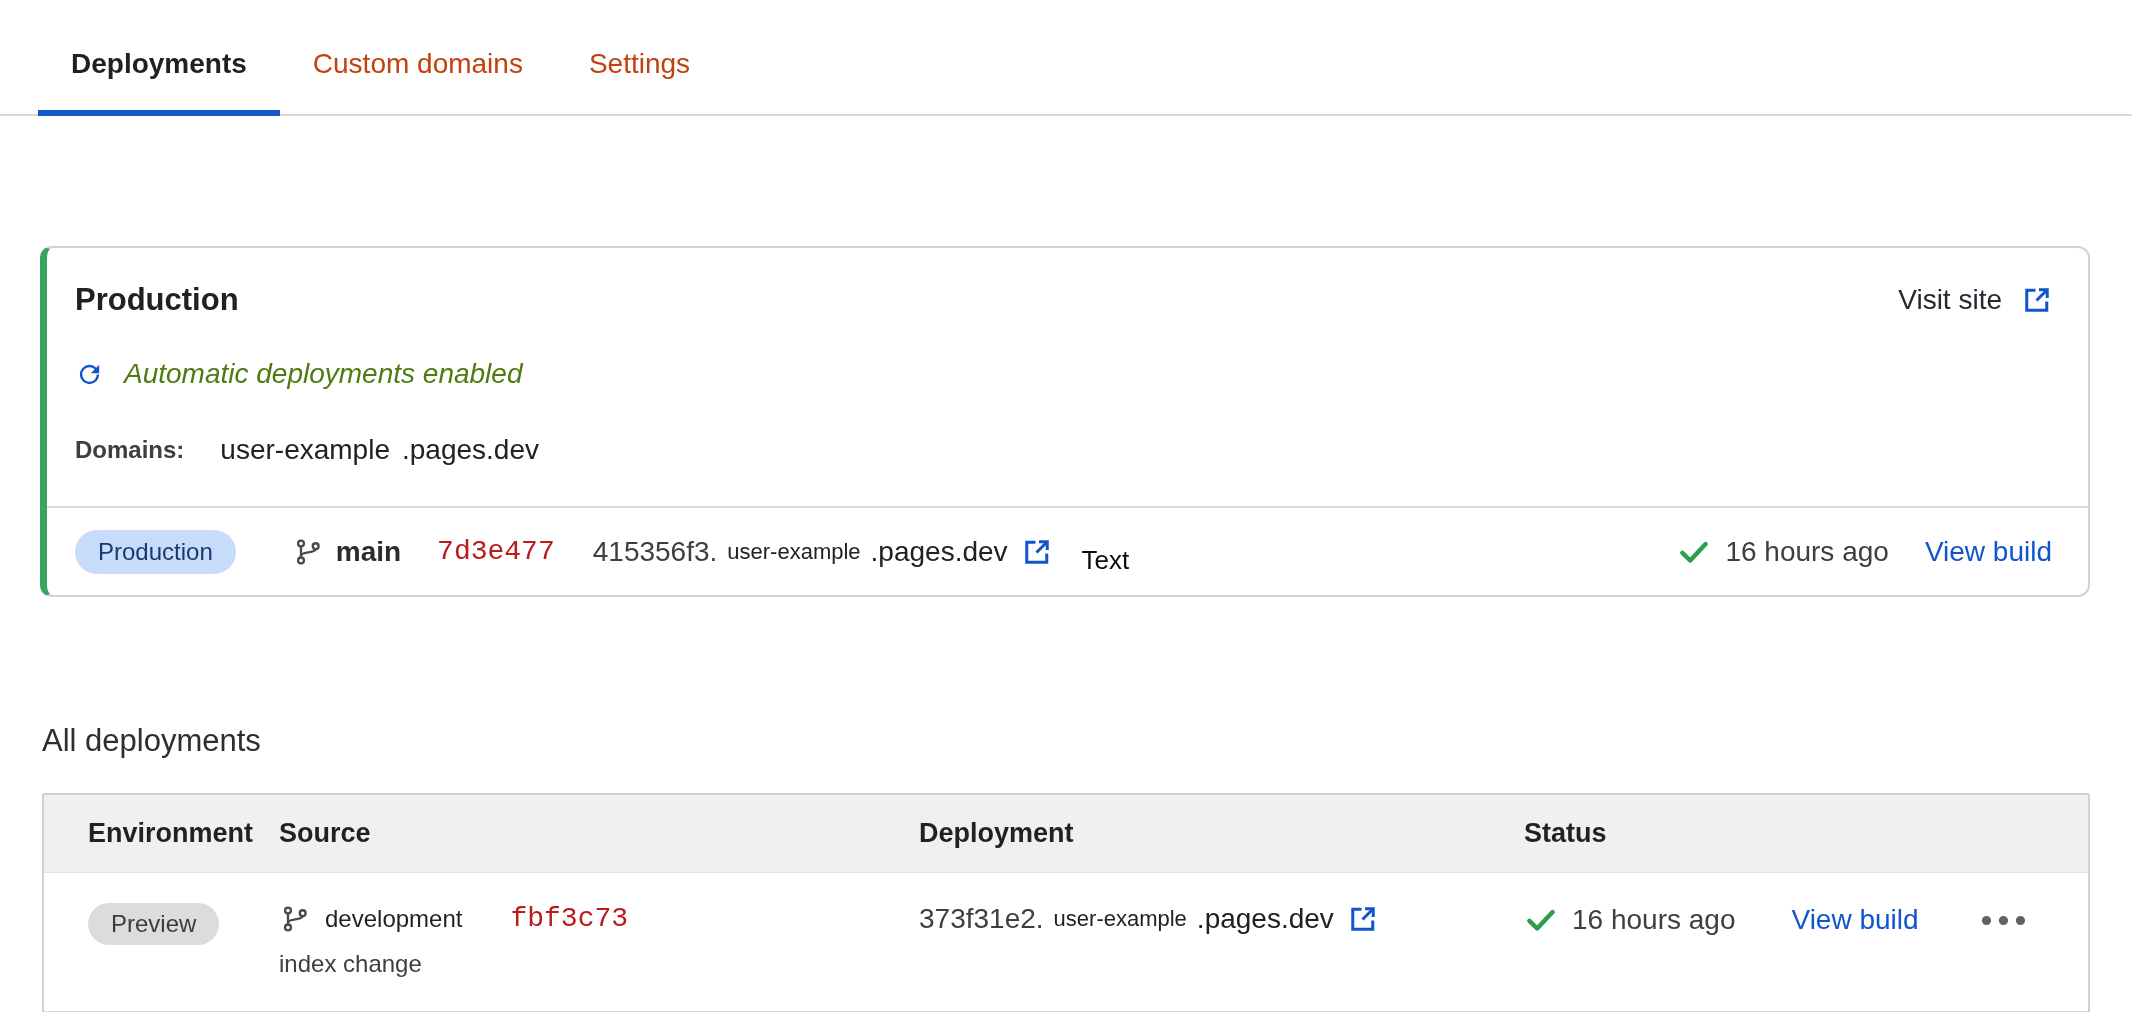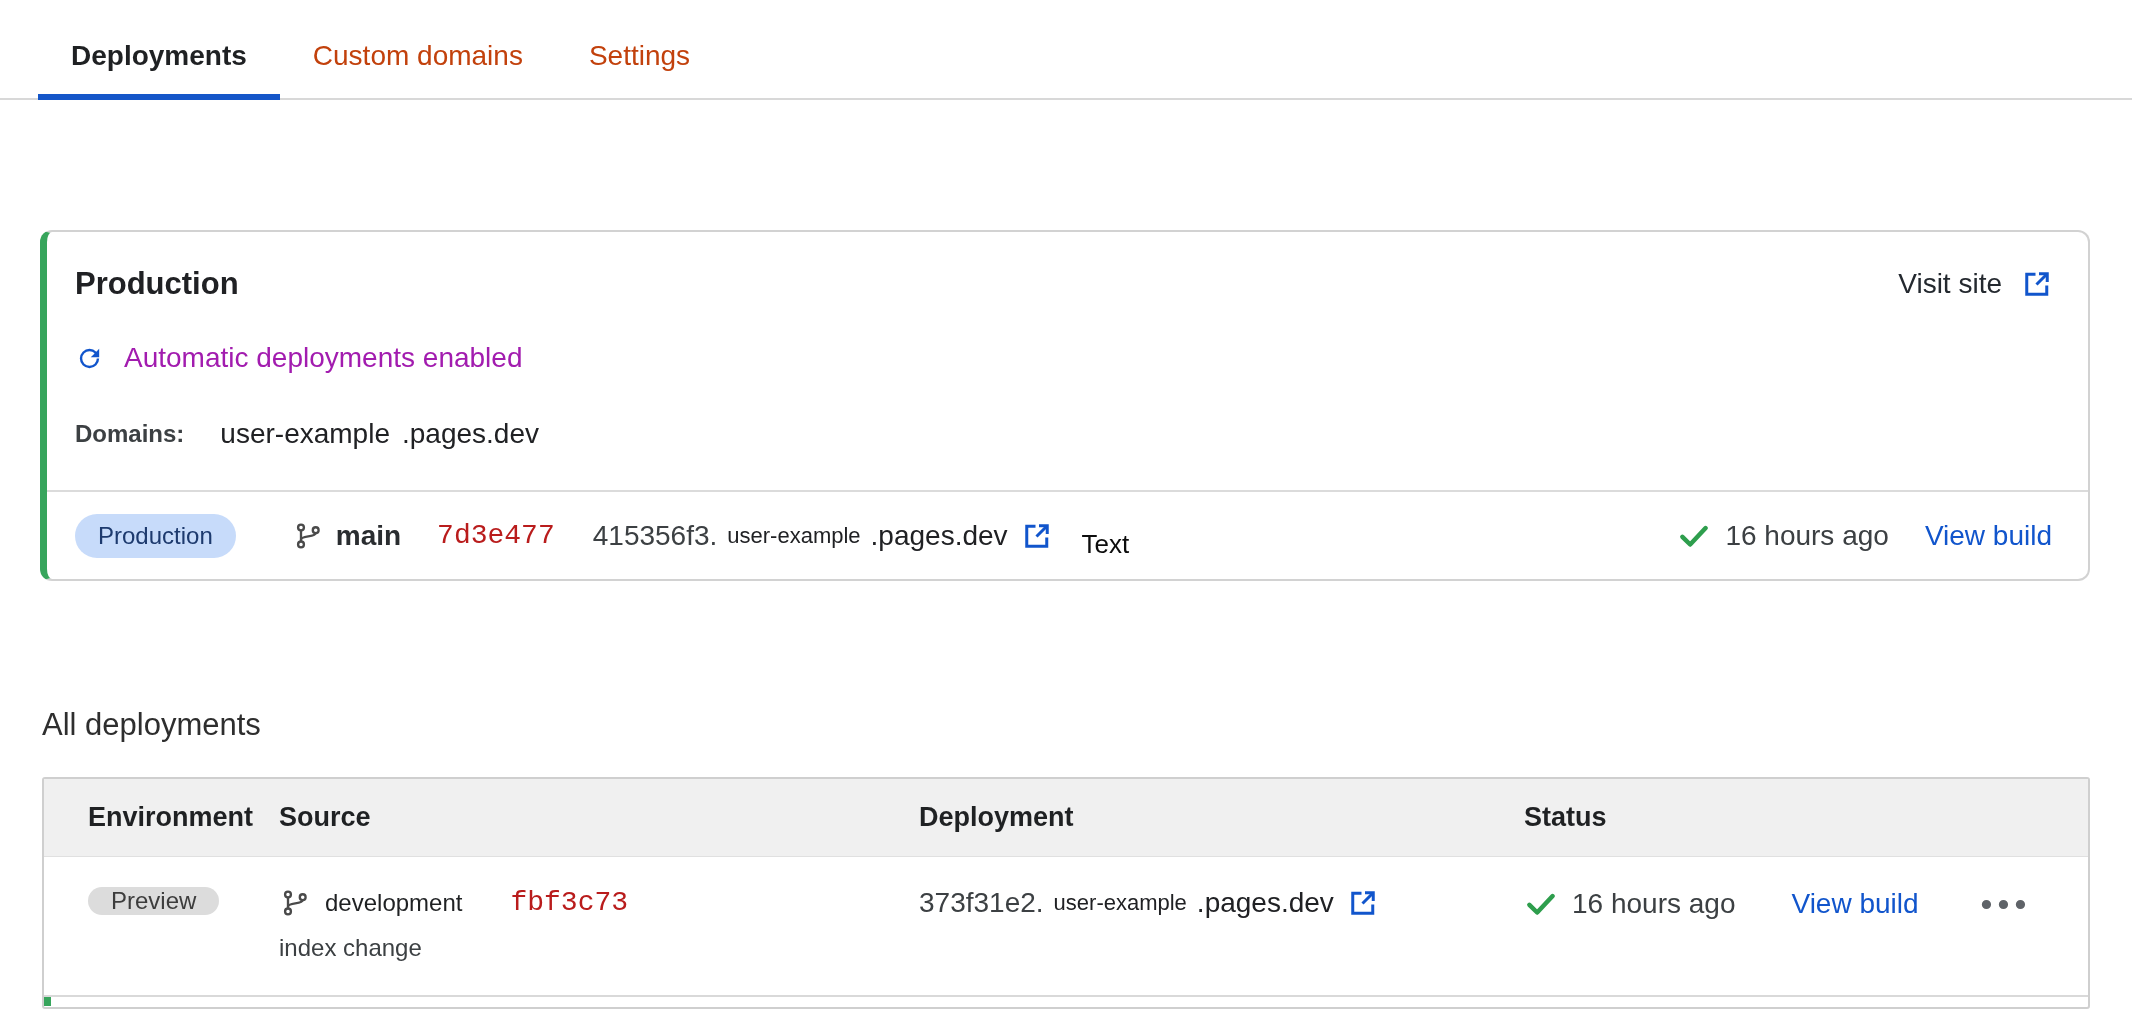--- a/index.html
+++ b/index.html
@@ -6,21 +6,21 @@
   html, body { margin: 0; padding: 0; }
   body {
     width: 2132px; height: 1012px; overflow: hidden;
     background: #ffffff; color: #202124;
     font-family: "Liberation Sans", sans-serif;
   }
 
   
   .tabbar {
     display: flex; align-items: stretch;
-    height: 100px; padding-left: 38px;
+    height: 116px; padding-left: 38px;
     border-bottom: 2px solid #d8d8d8;
   }
   .tab {
     position: relative; display: flex; align-items: center;
     padding: 14px 33px 0 33px; font-size: 28px; color: #c2410c; cursor: pointer;
   }
   .tab.active { font-weight: 700; color: #1f2123; }
   .tab.active::after {
     content: ""; position: absolute; left: 0; right: 0; bottom: -2px;
     height: 6px; background: #1556c9;
@@ -35,35 +35,35 @@
   }
   .card-body { padding: 34px 36px 0 28px; }
   .card-header { display: flex; justify-content: space-between; align-items: center; }
   .card-title { font-size: 31px; font-weight: 600; color: #202124; }
   .visit-site {
     display: flex; align-items: center; gap: 20px;
     font-size: 28px; font-weight: 500; color: #24292f; cursor: pointer;
   }
   .auto-row {
     margin-top: 40px; display: flex; align-items: center; gap: 20px;
-    font-size: 28px; color: #a21caf;
+    font-size: 28px; color: #4d7c0f; font-style: italic;
   }
   .domains-row { margin-top: 44px; display: flex; align-items: center; font-size: 28px; color: #202124; }
   .domains-label { font-size: 24px; font-weight: 700; color: #3c4043; }
   .domain-sub { margin-left: 36px; }
   .domain-suffix { margin-left: 12px; }
   .card-divider { margin-top: 40px; border-top: 2px solid #dbdbdb; }
   .deploy-row { display: flex; align-items: center; height: 87px; padding: 0 36px 0 28px; }
 
   .badge {
     display: inline-flex; align-items: center; height: 44px;
     padding: 0 23px; border-radius: 24px; font-size: 24px; white-space: nowrap;
   }
   .badge.production { background: #c7dbfa; color: #1d3a6e; }
-  .badge.preview { background: #dcdcdc; color: #3d3d3d; height: 28px; }
+  .badge.preview { background: #dcdcdc; color: #3d3d3d; height: 42px; }
 
   .branch-icon { margin-left: 58px; display: inline-flex; }
   .branch-name { margin-left: 14px; font-size: 28px; font-weight: 700; color: #2a2d30; }
   .commit-link { margin-left: 36px; font-size: 28px; color: #b91c1c; cursor: pointer; font-family: Liberation Mono, monospace; }
   .dep-id { margin-left: 38px; font-size: 28px; color: #3c4043; }
   .dep-sub { margin-left: 10px; font-size: 22px; color: #202124; }
   .dep-suffix { margin-left: 10px; font-size: 28px; color: #202124; }
   .ext-icon { margin-left: 14px; display: inline-flex; cursor: pointer; }
   .note-text { margin-left: 30px; font-size: 26px; color: #0d0d0d; position: relative; top: 9px; }
   .spacer { flex: 1; }

